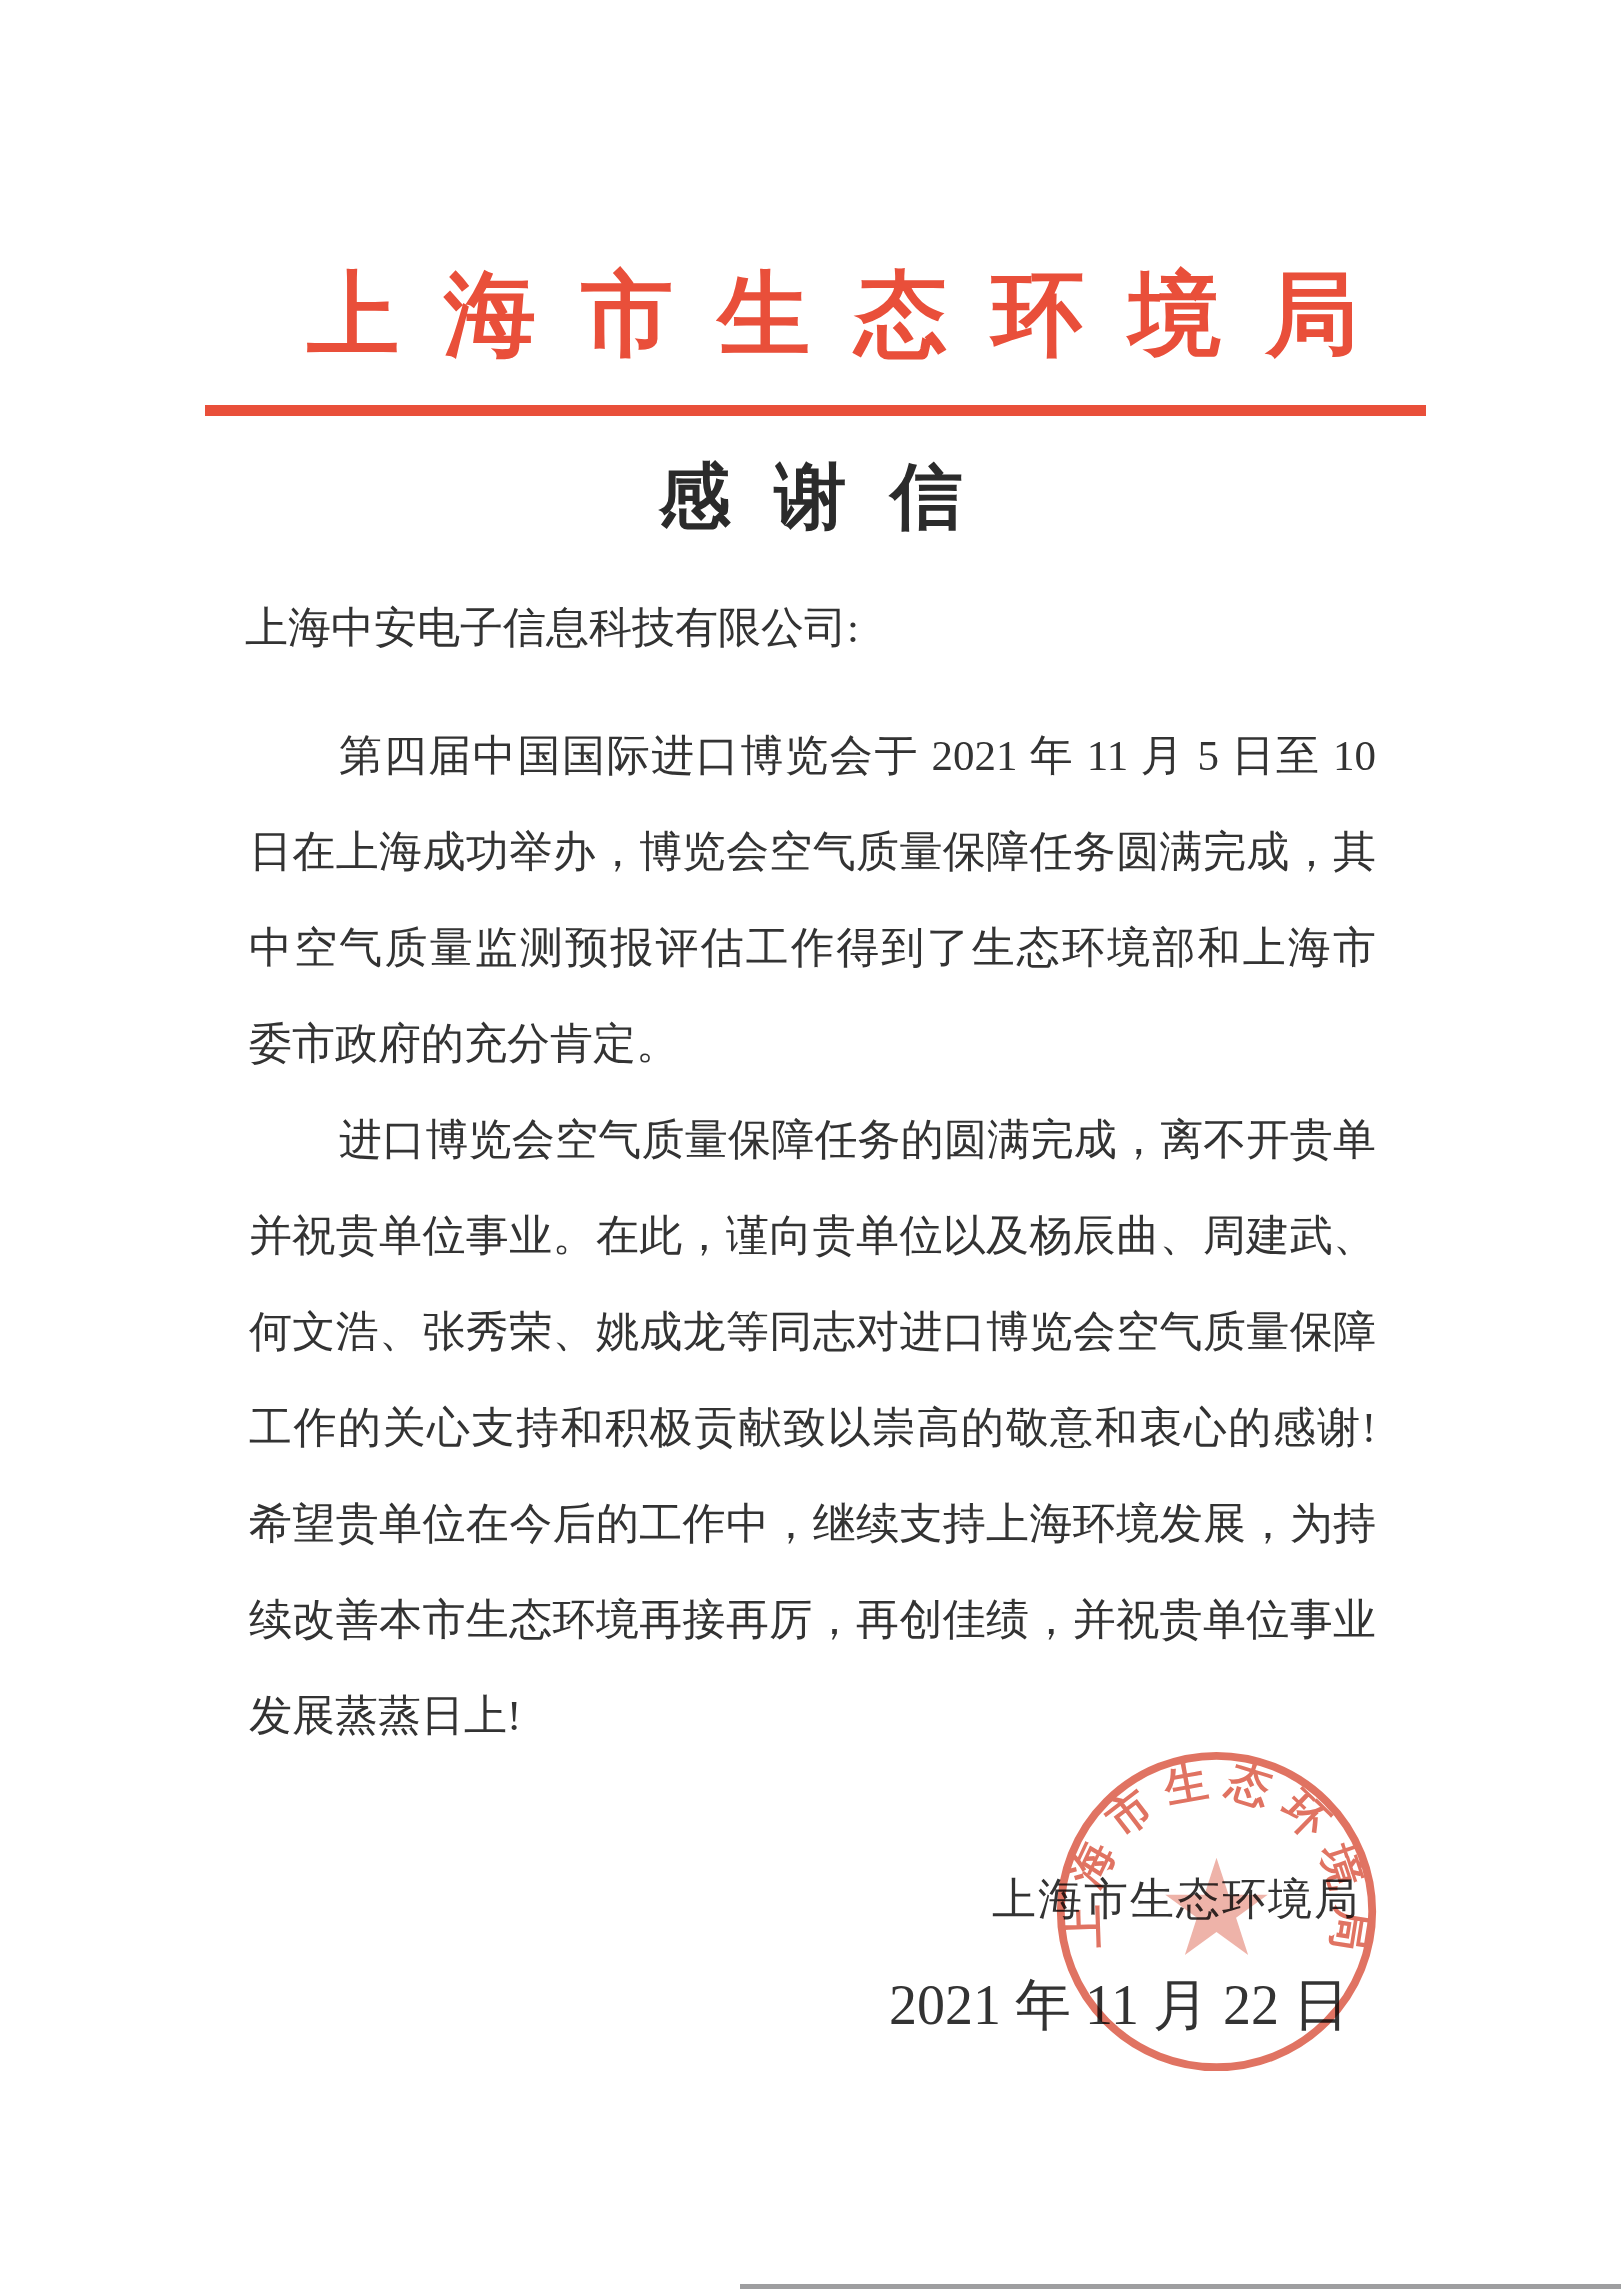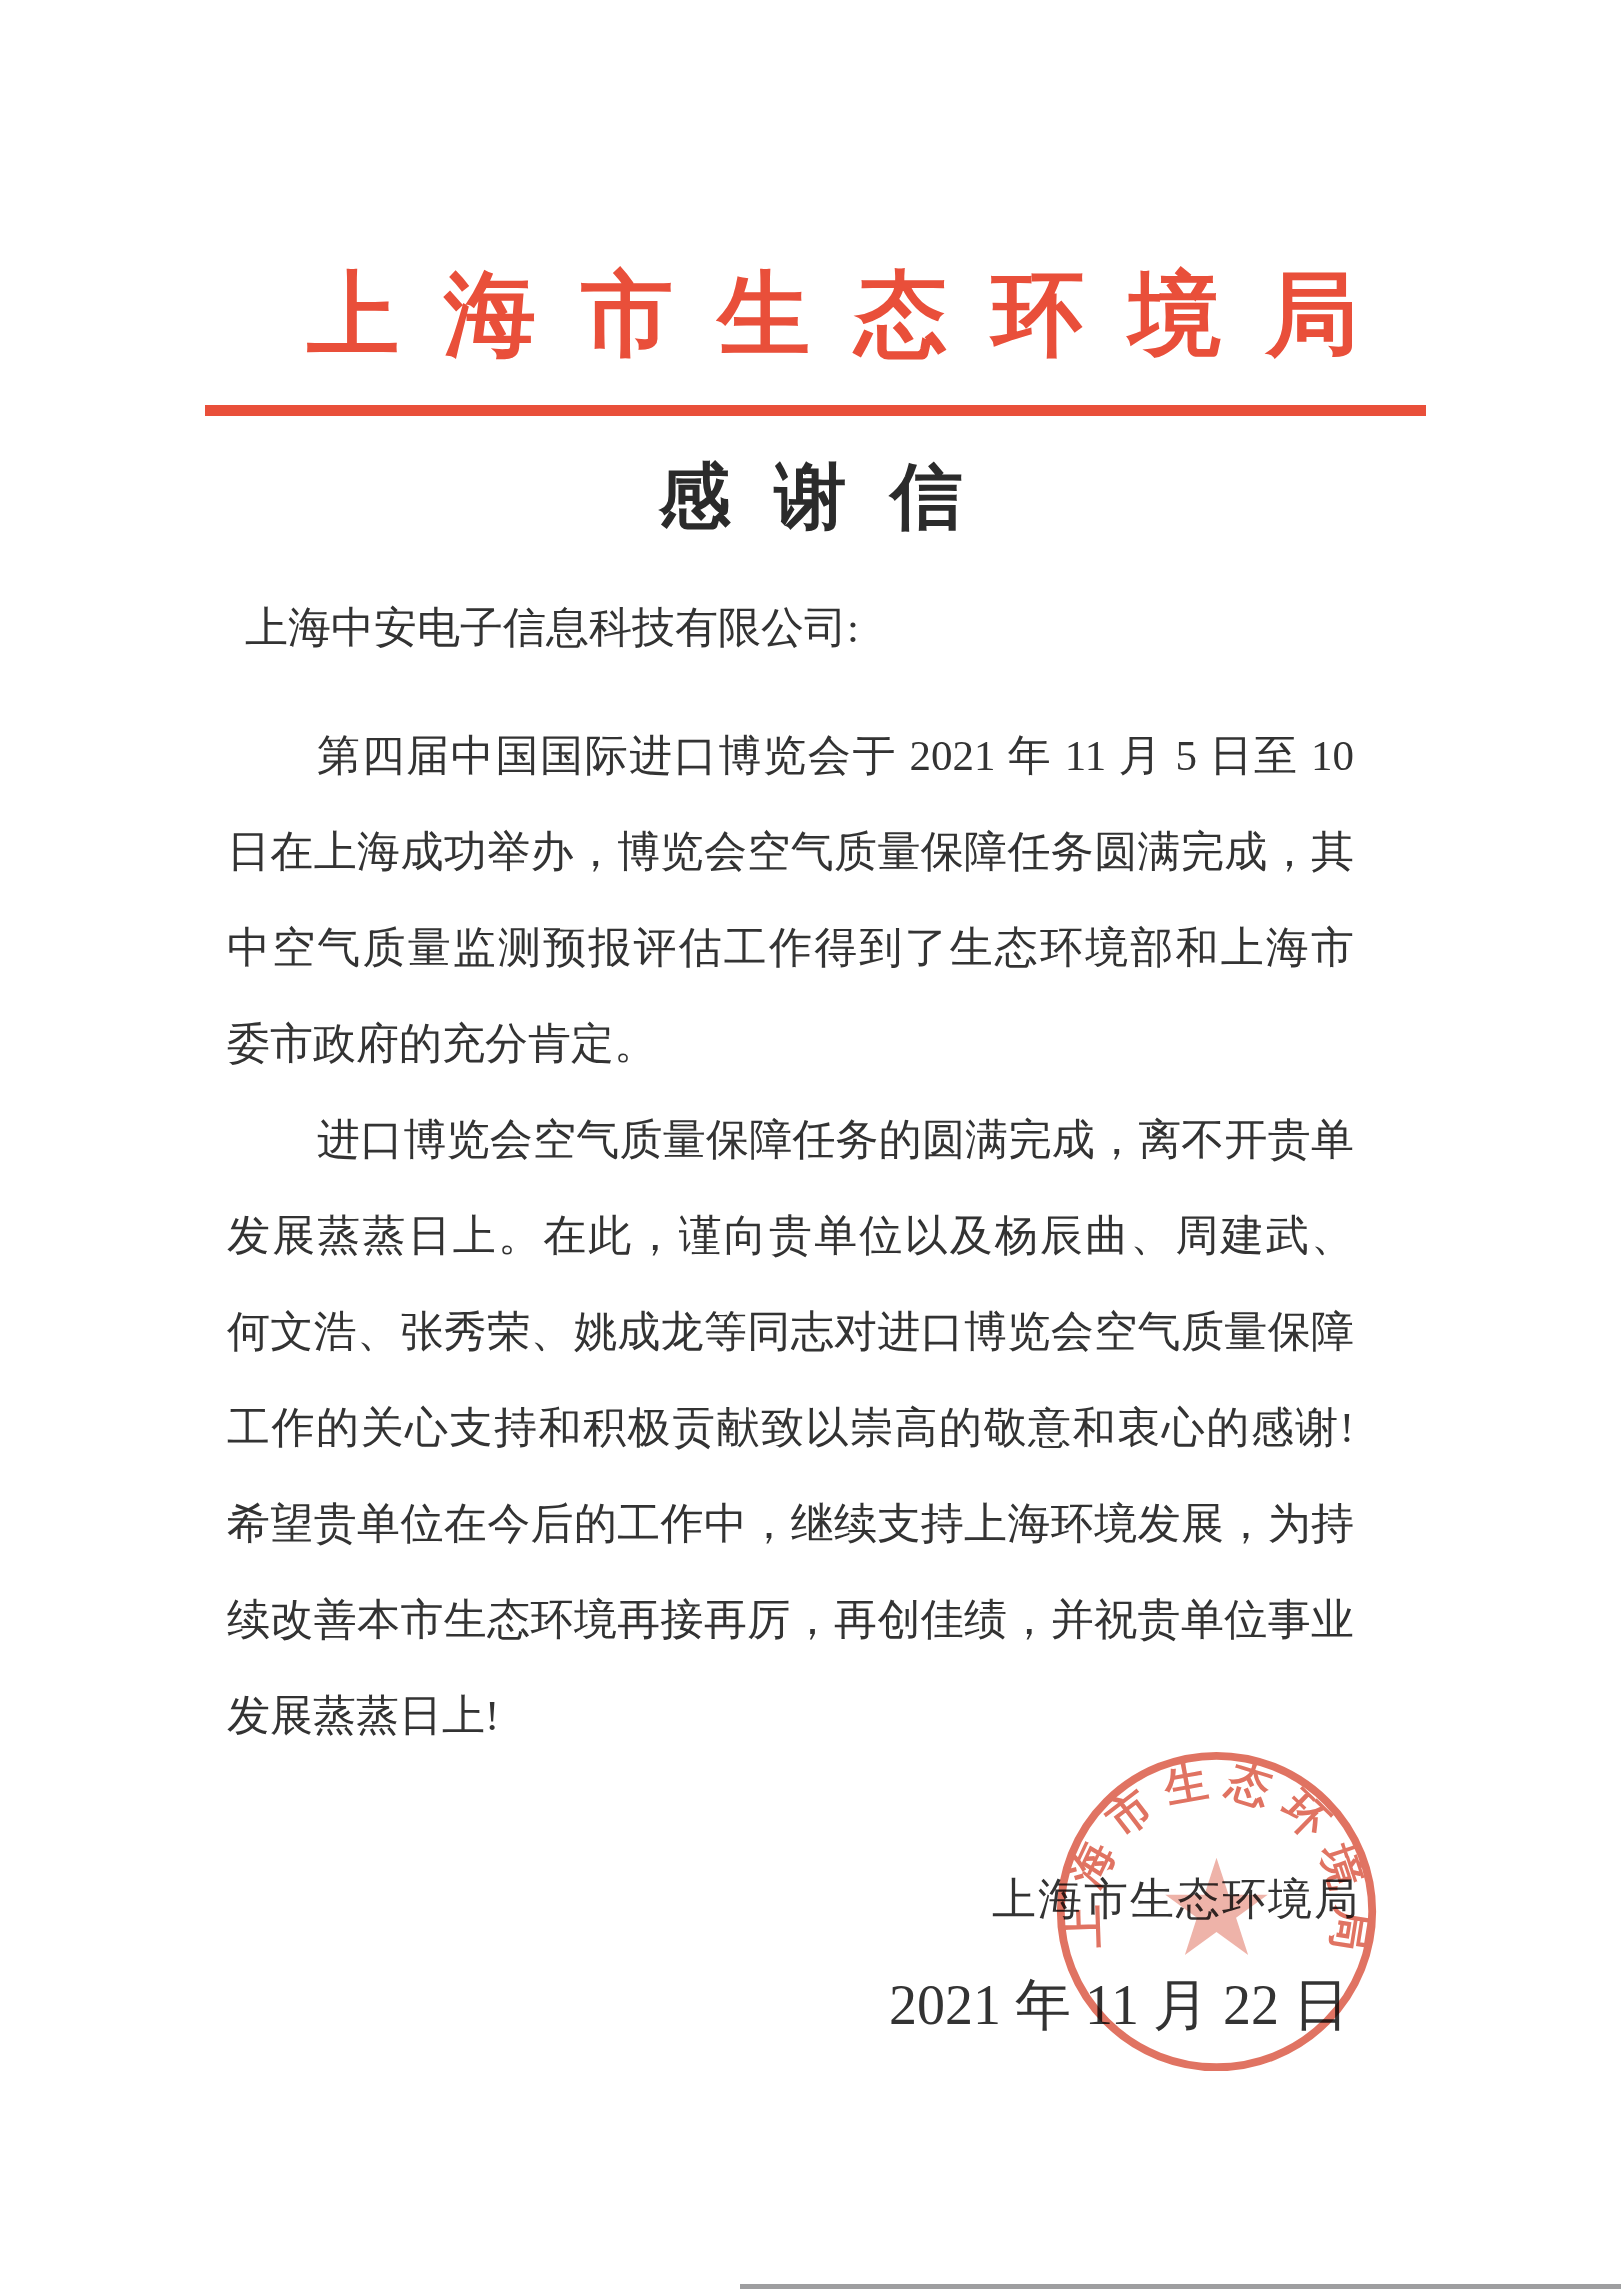--- a/index.html
+++ b/index.html
@@ -51,21 +51,21 @@
     position:absolute;
     left:245px;top:580px;
     width:1127px;
     line-height:96px;
     font-size:43px;
     color:var(--ink);
     white-space:nowrap;
   }
   .letter-body{
     position:absolute;
-    left:227px;top:708px;
+    left:249px;top:708px;
     width:1127px;
   }
   .body-line{
     line-height:96px;
     font-size:43px;
     color:var(--ink);
     text-align:justify;
   }
   .body-line.fill{ text-align-last:justify; }
   .body-line.indent{ text-indent:90px; }
@@ -115,21 +115,21 @@
   <div class="letter-title">感谢信</div>
 
   <div class="salutation">上海中安电子信息科技有限公司:</div>
 
   <div class="letter-body">
       <div class="body-line indent fill">第四届中国国际进口博览会于 2021 年 11 月 5 日至 10</div>
       <div class="body-line fill">日在上海成功举办，博览会空气质量保障任务圆满完成，其</div>
       <div class="body-line fill">中空气质量监测预报评估工作得到了生态环境部和上海市</div>
       <div class="body-line">委市政府的充分肯定。</div>
       <div class="body-line indent fill">进口博览会空气质量保障任务的圆满完成，离不开贵单</div>
-      <div class="body-line fill">发展蒸蒸日上。在此，谨向贵单位以及杨辰曲、周建武、</div>
+      <div class="body-line fill">并祝贵单位事业。在此，谨向贵单位以及杨辰曲、周建武、</div>
       <div class="body-line fill">何文浩、张秀荣、姚成龙等同志对进口博览会空气质量保障</div>
       <div class="body-line fill">工作的关心支持和积极贡献致以崇高的敬意和衷心的感谢!</div>
       <div class="body-line fill">希望贵单位在今后的工作中，继续支持上海环境发展，为持</div>
       <div class="body-line fill">续改善本市生态环境再接再厉，再创佳绩，并祝贵单位事业</div>
       <div class="body-line">发展蒸蒸日上!</div>
     </div>
 
   <div class="signature-org">上海市生态环境局</div>
 
   <div class="signature-date">2021 年 11 月 22 日</div>

